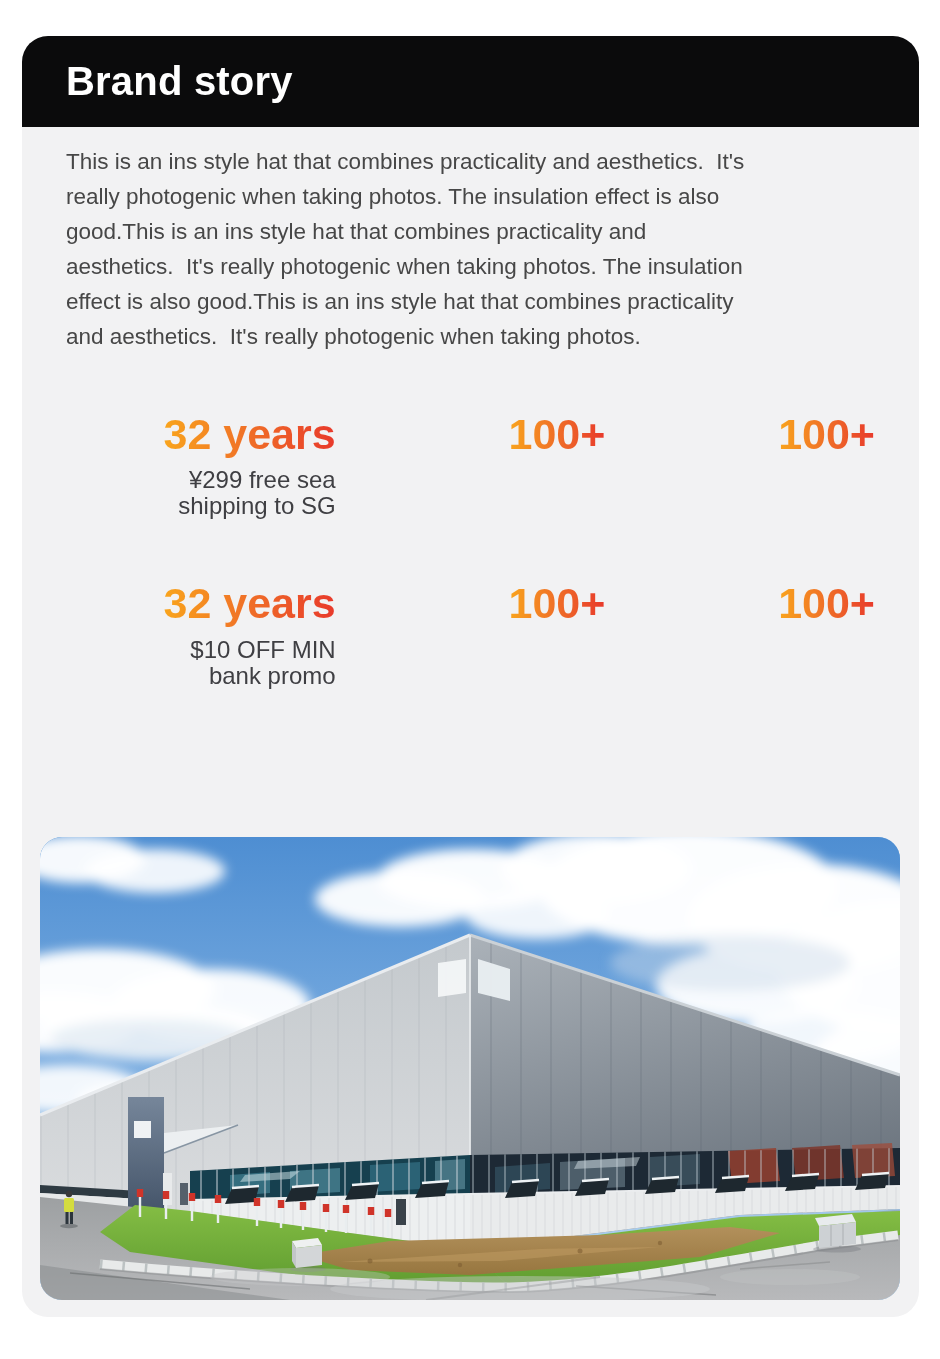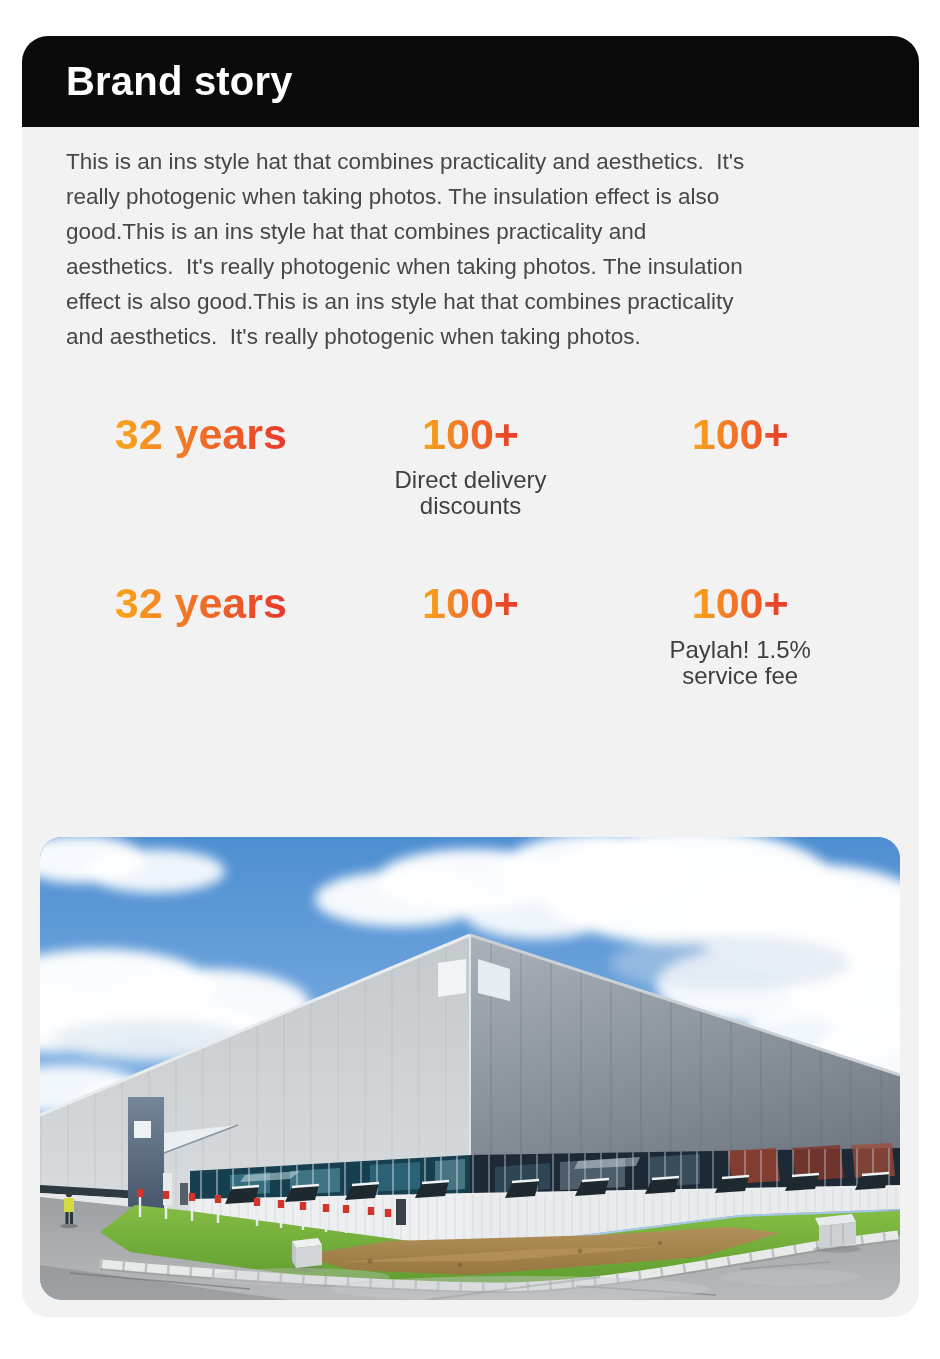--- a/index.html
+++ b/index.html
@@ -24,21 +24,21 @@
   .story-heading {
     margin:45px 0 0 0; font-size:32px; font-weight:bold; color:#191919;
     letter-spacing:-0.2px;
   }
   .story-paragraph {
     margin:17px 0 4px 0; font-size:22.5px; line-height:35px; color:#474747;
     white-space:pre-wrap; width:812px;
   }
   .stats {
     display:grid; grid-template-columns:1fr 1fr 1fr; row-gap:60px;
-    margin-top:56px; text-align:center;
+    margin-top:56px; text-align:right;
   }
   .stat-value {
     display:inline-block; font-size:43px; font-weight:bold; line-height:1.15;
     font-family:"Liberation Sans", sans-serif;
     background:linear-gradient(90deg,#F9A51C 0%,#F07127 48%,#E8392B 100%);
     -webkit-background-clip:text; background-clip:text; color:transparent;
   }
   .stat-label {
     margin-top:8px; font-size:24px; line-height:26px; color:#3F3F43;
     white-space:pre-line;
@@ -64,39 +64,39 @@
       <p class="story-paragraph">This is an ins style hat that combines practicality and aesthetics.  It's
 really photogenic when taking photos. The insulation effect is also
 good.This is an ins style hat that combines practicality and
 aesthetics.  It's really photogenic when taking photos. The insulation
 effect is also good.This is an ins style hat that combines practicality
 and aesthetics.  It's really photogenic when taking photos.</p>
 
       <div class="stats">
         <div class="stat">
           <div class="stat-value">32 years</div>
+          <div class="stat-label">¥299 free sea
+shipping to SG</div>
         </div>
         <div class="stat">
           <div class="stat-value">100+</div>
-          <div class="stat-label">Direct delivery
-discounts</div>
         </div>
         <div class="stat">
           <div class="stat-value">100+</div>
         </div>
         <div class="stat">
           <div class="stat-value">32 years</div>
+          <div class="stat-label">$10 OFF MIN
+bank promo</div>
         </div>
         <div class="stat">
           <div class="stat-value">100+</div>
         </div>
         <div class="stat">
           <div class="stat-value">100+</div>
-          <div class="stat-label">Paylah! 1.5%
-service fee</div>
         </div>
       </div>
     </div>
 
     <figure class="photo" aria-label="Corner view of a gray industrial warehouse building under a blue sky with white clouds; glass window band, green grass, dirt bed, white curb and asphalt road in the foreground">
       <svg width="860" height="463" viewBox="0 0 860 463" xmlns="http://www.w3.org/2000/svg">
         <defs>
           <linearGradient id="sky" x1="0" y1="0" x2="0" y2="1">
             <stop offset="0" stop-color="#4E8ED2"></stop>
             <stop offset="0.55" stop-color="#7FB0E2"></stop>

